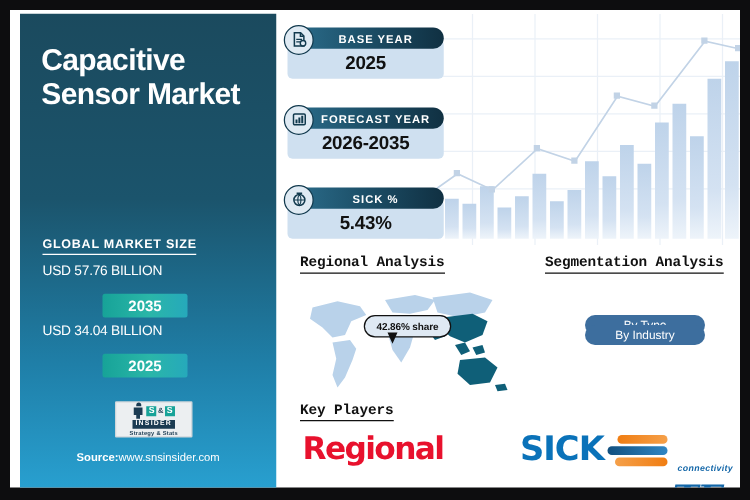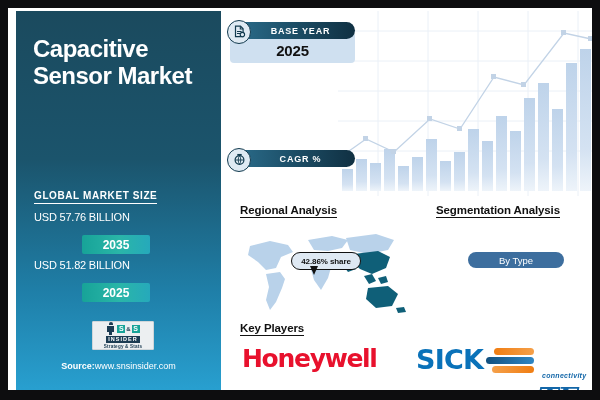--- a/index.html
+++ b/index.html
@@ -52,21 +52,21 @@
     display:flex;align-items:center;justify-content:center;padding-left:16px;box-sizing:border-box;}
   .pill-icon{position:absolute;left:-3px;top:-2.5px;width:22px;height:22px;border-radius:50%;
     background:#dfeaf3;border:1.6px solid #123a4e;display:flex;align-items:center;justify-content:center;}
   .pill-body{margin-top:-7px;height:31px;border-radius:4px;background:#cfe0f0;
     display:flex;align-items:center;justify-content:center;padding-top:6px;box-sizing:border-box;
     color:#111;font-size:15px;font-weight:bold;letter-spacing:-0.2px;}
   .p1{top:14px;} .p2{top:78px;} .p3{top:142px;}
 
   
   .sec-h{position:absolute;color:#111;font-size:11.5px;font-weight:bold;
-    border-bottom:1.6px solid #111;padding-bottom:1px;letter-spacing:-0.1px;}
+    border-bottom:1.6px solid #111;padding-bottom:1px;letter-spacing:-0.1px;font-family:Liberation Mono, monospace;}
   .h-region{left:232px;top:196px;}
   .h-seg{left:428px;top:196px;}
   .h-key{left:232px;top:314px;}
 
   
   .map-wrap{position:absolute;left:228px;top:216px;width:180px;height:92px;}
   .callout{position:absolute;left:55px;top:28px;width:68px;height:16px;background:#dfe9f3;
     border:1.4px solid #111;border-radius:9px;display:flex;align-items:center;justify-content:center;
     color:#111;font-size:8px;font-weight:bold;letter-spacing:-0.1px;z-index:3;text-align:right;}
   .callout:after{content:"";position:absolute;left:18px;top:13px;width:0;height:0;
@@ -160,21 +160,21 @@
       <div class="title">
         <span>Capacitive</span><br>
         <span>Sensor Market</span>
       </div>
 
       <div class="gms-label">GLOBAL MARKET SIZE</div>
 
       <div class="mkt mkt-a">USD 57.76 BILLION</div>
       <div class="yr-chip yr-a">2035</div>
 
-      <div class="mkt mkt-b">USD 51.82 BILLION</div>
+      <div class="mkt mkt-b">USD 34.04 BILLION</div>
       <div class="yr-chip yr-b">2025</div>
 
       <div class="logo-box">
         <div class="logo-row">
           <span class="logo-fig">
             <i class="h"></i>
               <i class="b"></i>
               <i class="l"></i>
           </span>
           <span class="logo-ss">
@@ -201,32 +201,47 @@
             <rect x="4" y="6" width="4.6" height="1" fill="#123a4e"></rect>
             <rect x="4" y="8" width="3.2" height="1" fill="#123a4e"></rect>
             <circle cx="9.4" cy="9.6" r="2.2" fill="#dfeaf3" stroke="#123a4e" stroke-width="1.1"></circle>
           </svg>
         </span>
         <span>BASE YEAR</span>
       </div>
       <div class="pill-body">2025</div>
     </div>
 
+    <div class="pill p2">
+      <div class="pill-head">
+        <span class="pill-icon">
+          <svg width="13" height="13" viewBox="0 0 13 13">
+            <rect x="1.8" y="2.2" width="9.4" height="8.6" rx="1" fill="none" stroke="#123a4e" stroke-width="1.2"></rect>
+            <rect x="3.4" y="6.6" width="1.6" height="3" fill="#123a4e"></rect>
+            <rect x="5.7" y="5" width="1.6" height="4.6" fill="#123a4e"></rect>
+            <rect x="8" y="3.6" width="1.6" height="6" fill="#123a4e"></rect>
+          </svg>
+        </span>
+        <span>FORECAST YEAR</span>
+      </div>
+      <div class="pill-body">2026-2035</div>
+    </div>
 
     <div class="pill p3">
       <div class="pill-head">
         <span class="pill-icon">
           <svg width="13" height="13" viewBox="0 0 13 13">
             <circle cx="6.5" cy="7" r="4.4" fill="none" stroke="#123a4e" stroke-width="1.2"></circle>
             <path d="M2.1 7h8.8M6.5 2.6c1.7 2 1.7 6.8 0 8.8M6.5 2.6c-1.7 2-1.7 6.8 0 8.8" fill="none" stroke="#123a4e" stroke-width="0.9"></path>
             <path d="M4.3 1.6h4.4" stroke="#123a4e" stroke-width="1.3"></path>
           </svg>
         </span>
-        <span>CAGR %</span>
-      </div>
+        <span>SICK %</span>
+      </div>
+      <div class="pill-body">5.43%</div>
     </div>
 
     <div class="sec-h h-region">Regional Analysis</div>
 
     <div class="map-wrap">
       <svg width="180" height="92" viewBox="0 0 180 92">
         <g fill="#b9d2ea">
           <path d="M14 22 L34 17 L52 21 L57 28 L45 33 L40 44 L30 46 L22 38 L12 31 Z"></path>
           <path d="M30 50 L44 48 L49 55 L46 64 L40 78 L34 86 L30 76 L33 63 Z"></path>
           <path d="M72 16 L96 12 L112 16 L106 24 L92 27 L78 26 Z"></path>
@@ -241,24 +256,25 @@
           <path d="M132 64 L152 62 L162 70 L156 82 L140 84 L130 75 Z"></path>
           <path d="M160 84 L168 83 L170 88 L162 89 Z"></path>
           <path d="M106 40 L116 38 L120 45 L112 48 Z"></path>
         </g>
       </svg>
       <div class="callout">42.86% share</div>
     </div>
 
     <div class="sec-h h-seg">Segmentation Analysis</div>
     <div class="seg-btn seg1">By Type</div>
+    <div class="seg-btn seg2">By Industry</div>
 
     <div class="sec-h h-key">Key Players</div>
 
-    <div class="kp kp-honeywell">Honeywell</div>
+    <div class="kp kp-honeywell">Regional</div>
     <div class="kp kp-sick">SICK</div>
 
     <div class="te">
       <div class="te-bars">
         <span class="te-bar te-b1"></span>
         <span class="te-bar te-b2"></span>
         <span class="te-bar te-b3"></span>
       </div>
       <div class="te-txt">TE</div>
       <div class="te-sub">connectivity</div>

